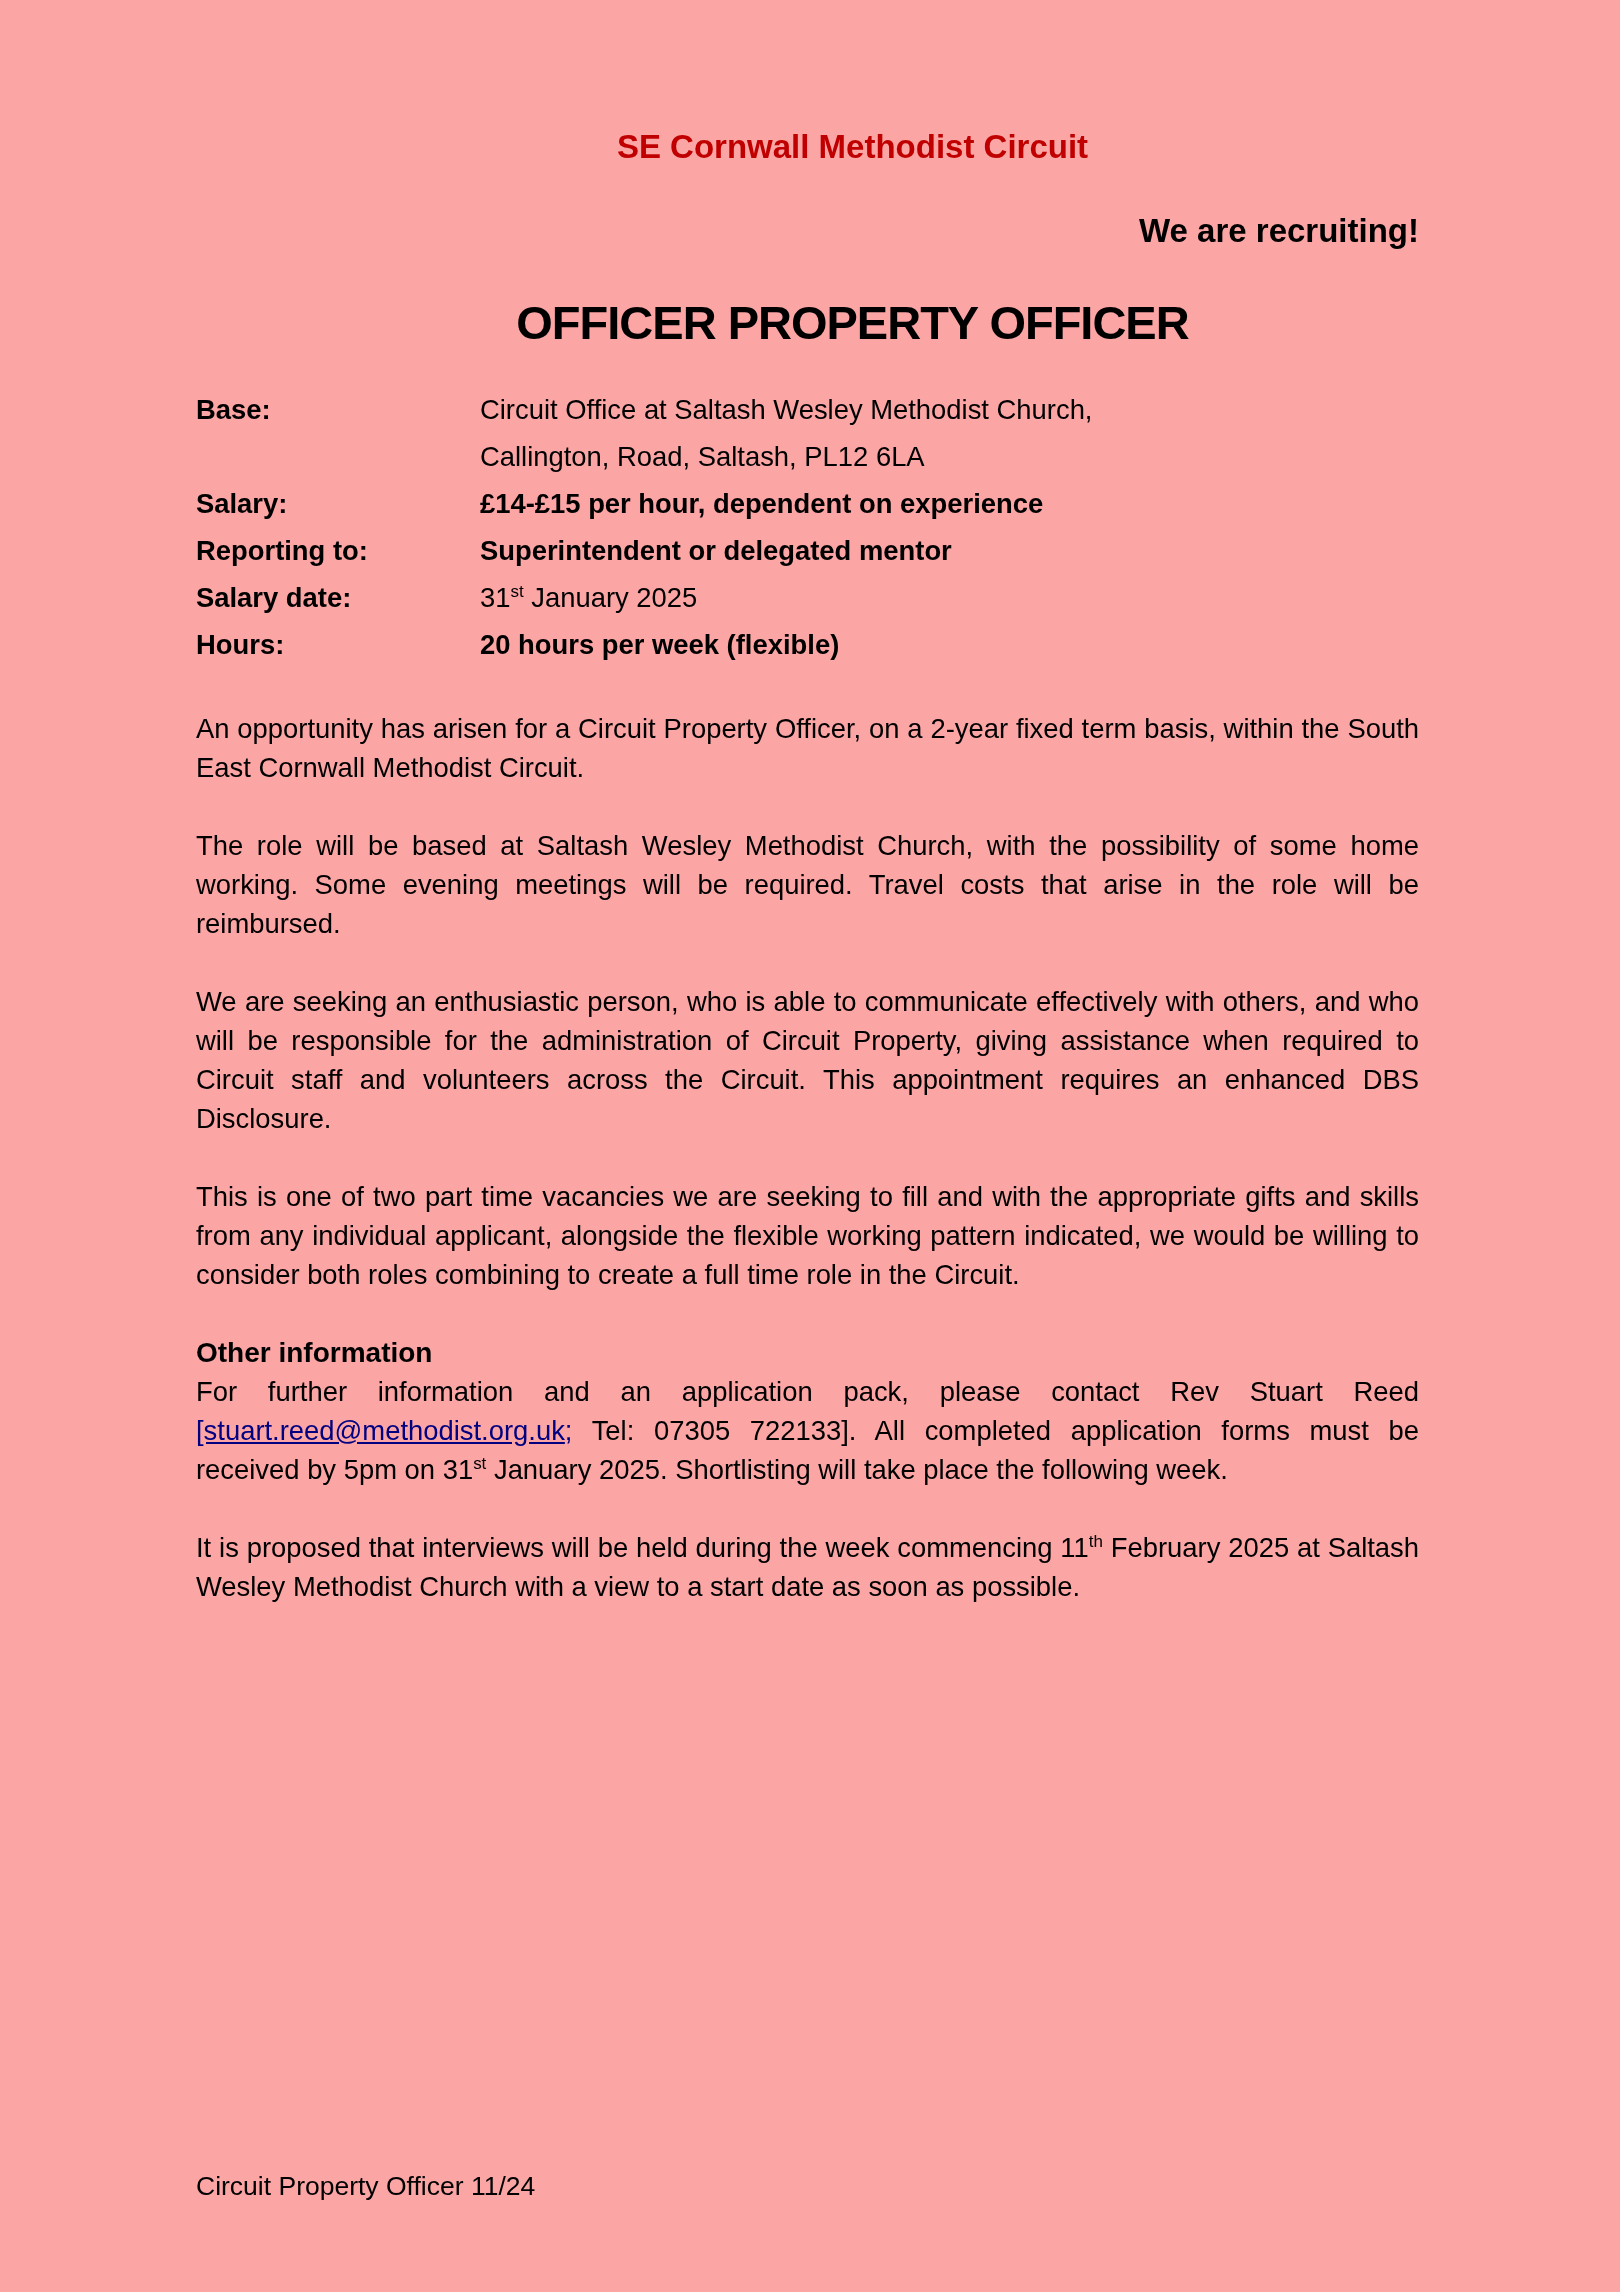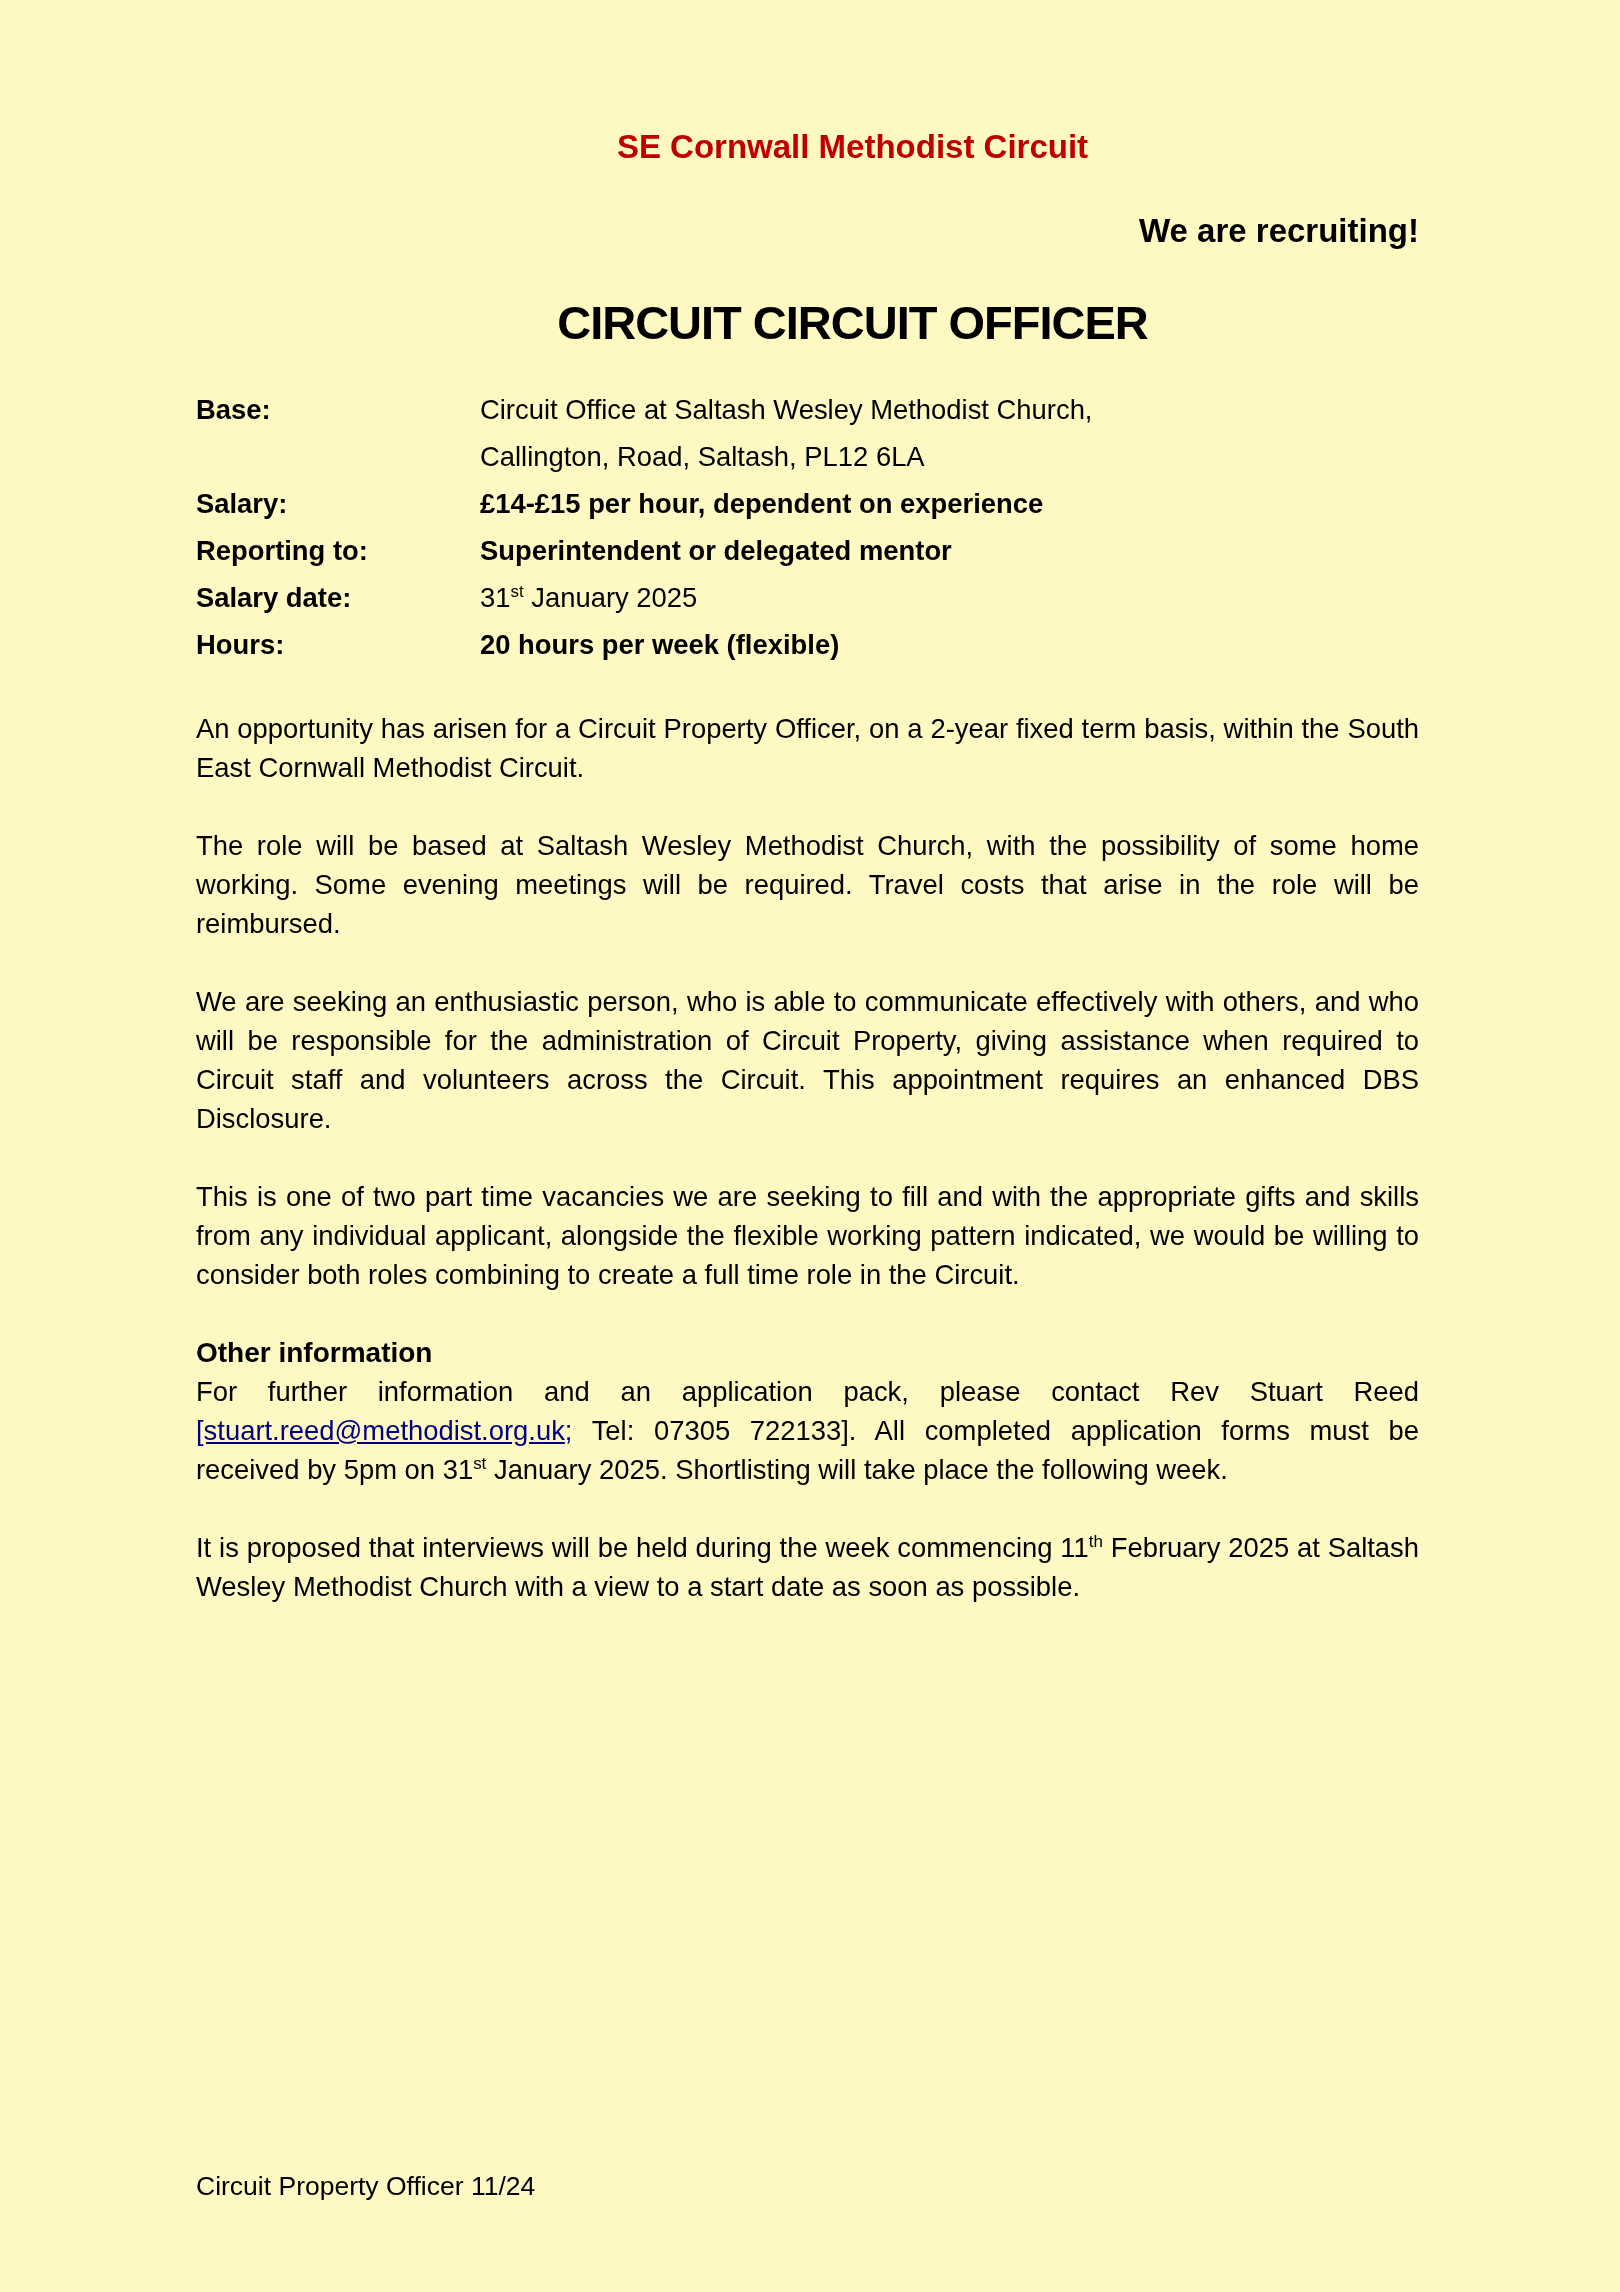--- a/index.html
+++ b/index.html
@@ -4,21 +4,21 @@
 <style>
   html, body {
     margin: 0;
     padding: 0;
     background: #ffffff;
   }
   .page {
     position: relative;
     width: 1620px;
     height: 2293px;
-    background: #fef9c3;
+    background: #fca5a5;
     font-family: "Liberation Sans", sans-serif;
     color: #000000;
     box-sizing: border-box;
     padding: 127px 201px 0 196px;
     overflow: hidden;
   }
   
   .doc-header {
     margin-left: 90px;
     text-align: center;
@@ -103,21 +103,21 @@
   }
 </style>
 </head>
 <body>
 
 <div class="page">
 
   <div class="doc-header">
     <p class="org-title">SE Cornwall Methodist Circuit</p>
     <p class="recruiting-line">We are recruiting!</p>
-    <p class="job-title">CIRCUIT CIRCUIT OFFICER</p>
+    <p class="job-title">OFFICER PROPERTY OFFICER</p>
   </div>
 
   <div class="details-block">
     <div class="detail-row">
       <span class="detail-label">Base:</span>
       <span class="detail-value">Circuit Office at Saltash Wesley Methodist Church,</span>
     </div>
     <div class="detail-row">
       <span class="detail-label"></span>
       <span class="detail-value">Callington, Road, Saltash, PL12 6LA</span>

